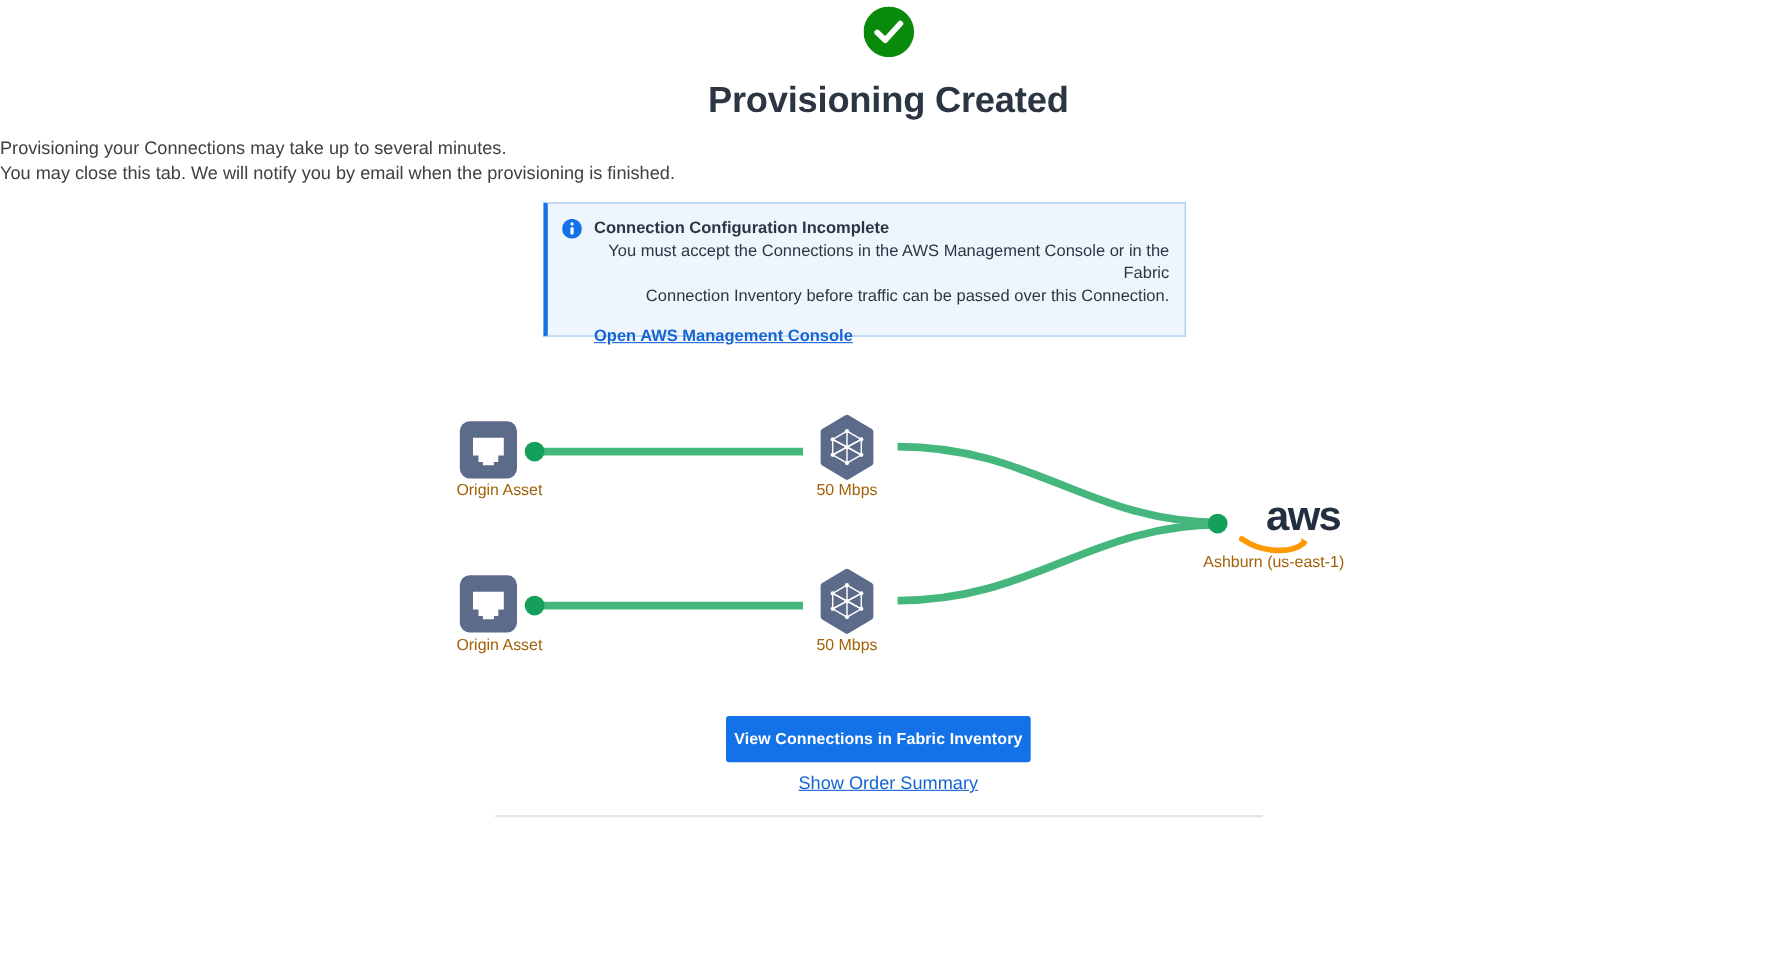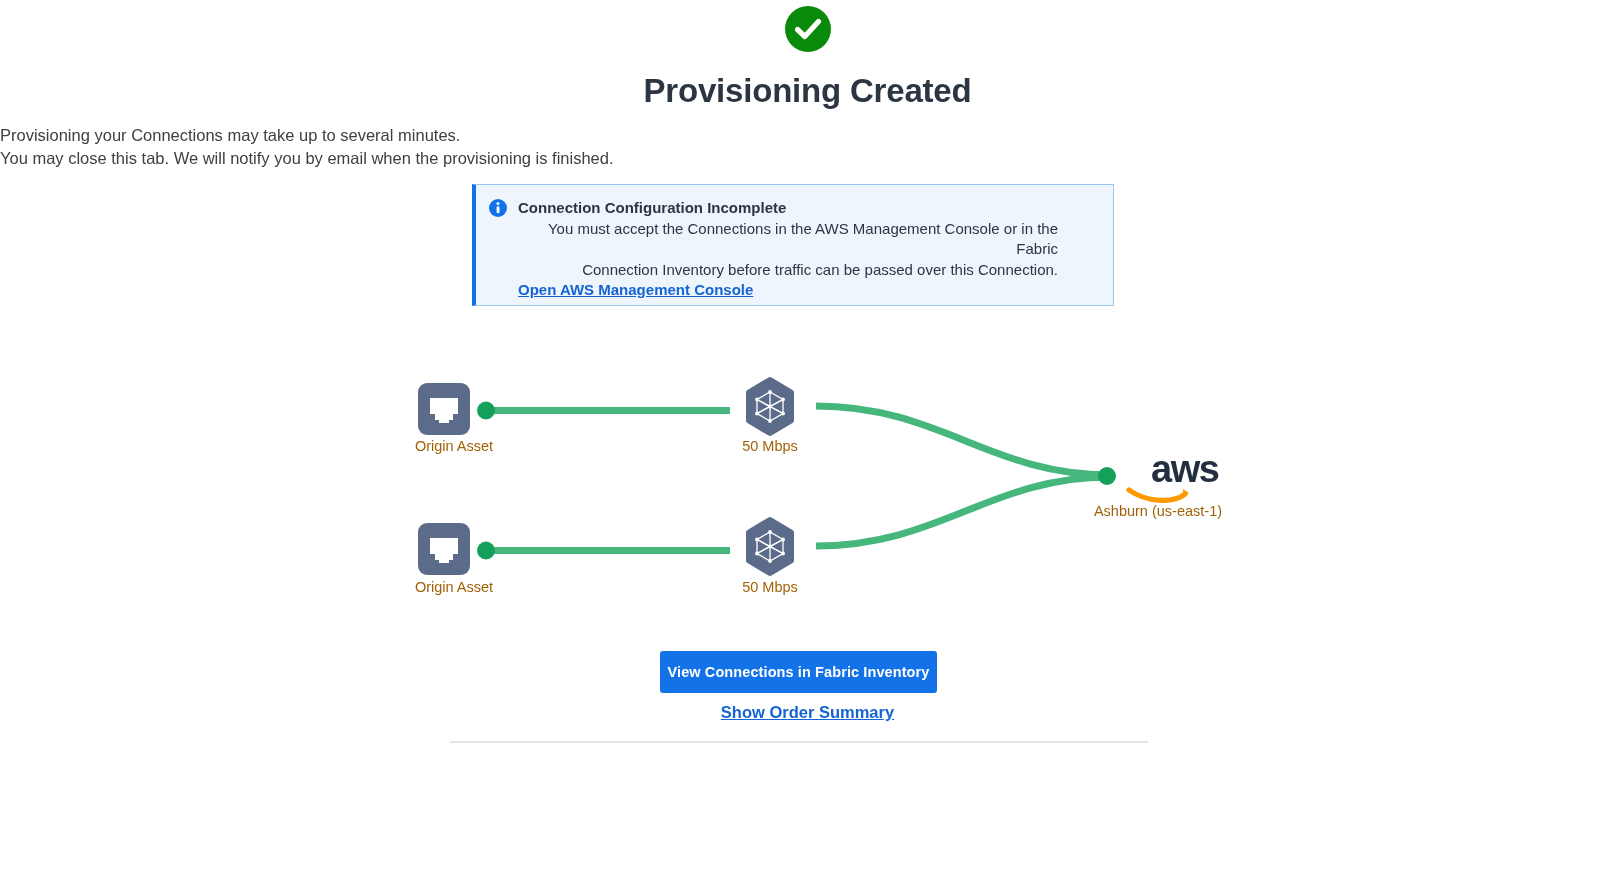--- a/index.html
+++ b/index.html
@@ -42,22 +42,22 @@
     text-align: left;
     color: #404040;
     font-size: 16.5px;
     line-height: 23px;
   }
   .subtitle div { white-space: nowrap; }
 
   
   .info-banner {
     position: absolute;
-    left: 472px; top: 184px;
-    width: 642px; height: 122px;
+    left: 494px; top: 184px;
+    width: 584px; height: 122px;
     background: #eef5fd;
     border: 1px solid #9cc6f2;
     border-left: 4px solid #1372e8;
   }
   .info-icon {
     position: absolute;
     left: 13px; top: 14px;
     width: 18px; height: 18px;
   }
   .info-body {
@@ -74,21 +74,21 @@
   .info-text {
     font-size: 15px;
     color: #2c3643;
     line-height: 20px;
     margin-top: 1px;
     max-width: 540px;
     text-align: right;
   }
   .info-link {
     display: inline-block;
-    margin-top: 1px;
+    margin-top: 17px;
     font-size: 15px;
     font-weight: bold;
     color: #1564d4;
     text-decoration: underline;
     cursor: pointer;
   }
 
   
   .diagram {
     position: absolute;
@@ -118,21 +118,21 @@
     font-size: 14.5px;
     font-weight: bold;
     cursor: pointer;
     letter-spacing: 0.1px;
   }
   .summary-link {
     position: absolute;
     left: 0; right: 0; top: 703px;
     text-align: center;
     font-size: 16.5px;
-    font-weight: bold;
+    font-weight: normal;
     color: #1564d4;
     text-decoration: underline;
     cursor: pointer;
   }
   .summary-link span { cursor: pointer; }
   .divider {
     position: absolute;
     left: 450px; top: 741px;
     width: 698px; height: 2px;
     background: #e3e4e9;

